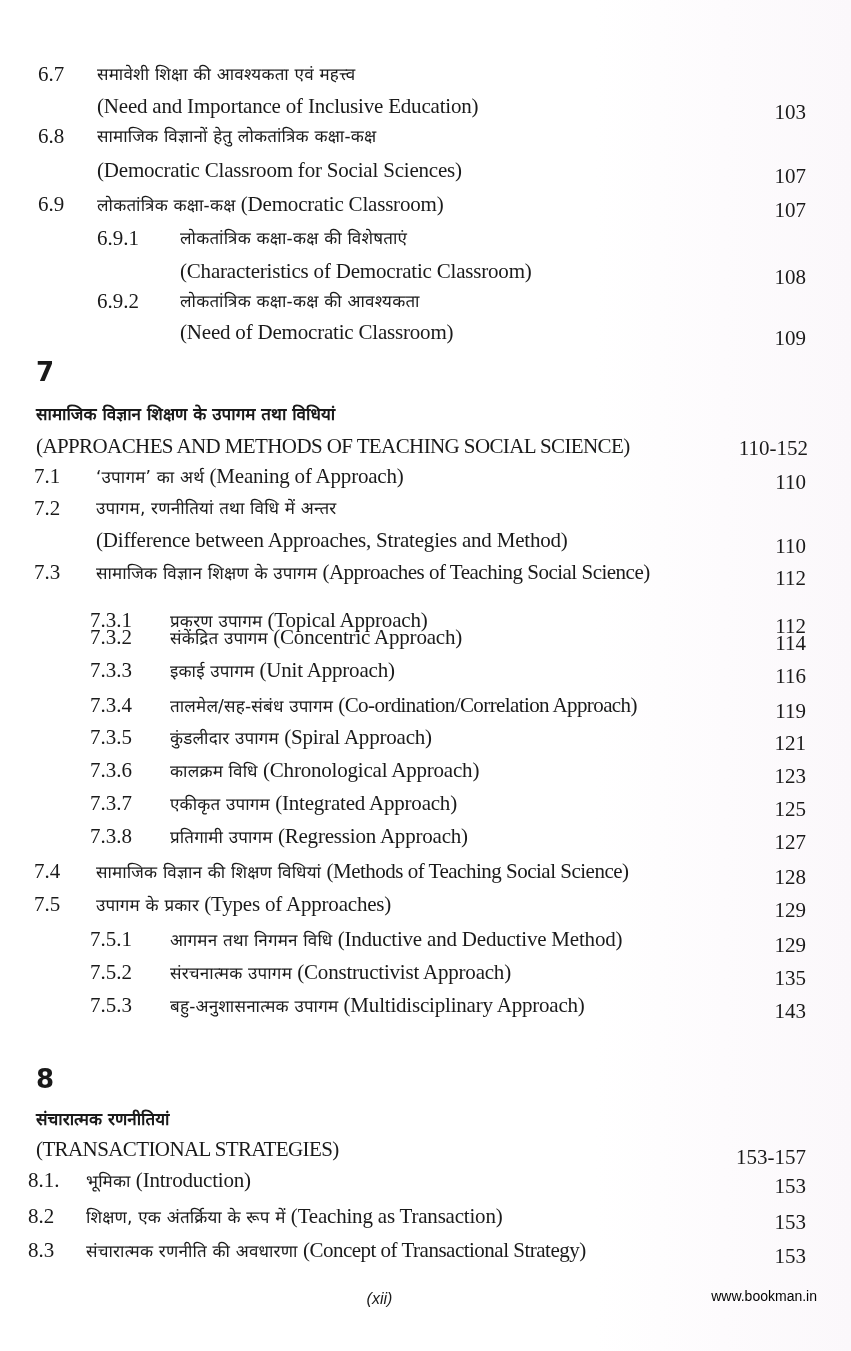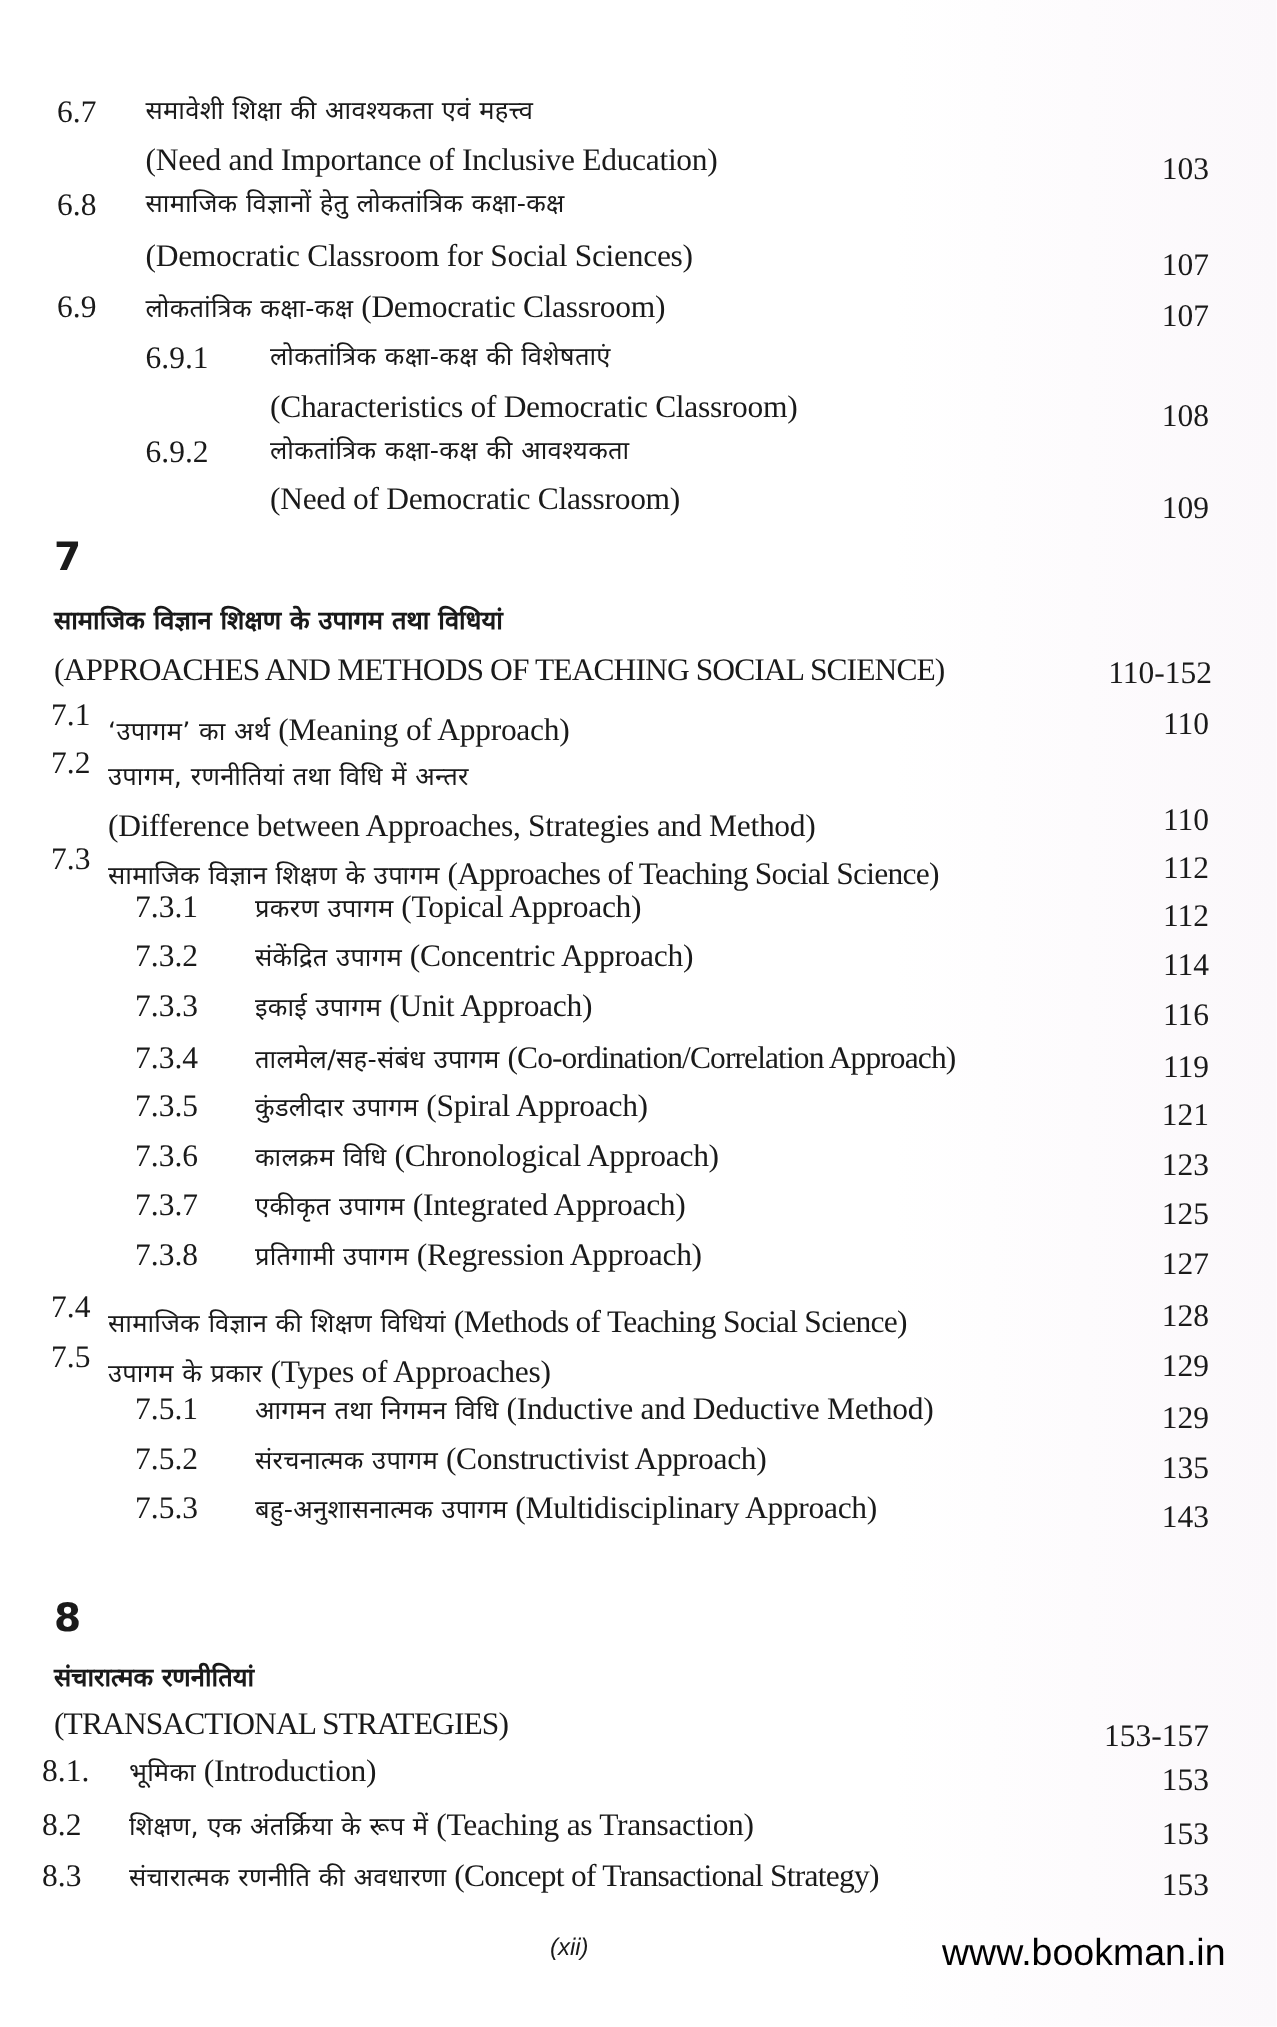--- a/index.html
+++ b/index.html
@@ -81,32 +81,32 @@
       text-align: center;
       font-style: italic;
       font-size: 16px;
       font-family: "Liberation Sans", sans-serif;
     }
     .footer-site {
       position: absolute;
       top: 1288px;
       right: 34px;
       font-family: "Liberation Sans", sans-serif;
-      font-size: 25px;
+      font-size: 14px;
       color: #000;
     }
     
     .l1num { left: 38px; }
     .l1txt { left: 97px; }
     .l2num { left: 97px; }
     .l2txt { left: 180px; }
     .l3num { left: 90px; }
     .l3txt { left: 170px; }
     .c7num { left: 34px; }
-    .c7txt { left: 72px; margin-top: 10px; }
+    .c7txt { left: 96px; }
   </style>
 </head>
 <body>
 
 <div class="page">
 
   <div class="row" style="top:58px">
     <span class="num l1num">6.7</span>
     <span class="text l1txt hi">समावेशी शिक्षा की आवश्यकता एवं महत्त्व</span>
   </div>
@@ -178,21 +178,21 @@
 
   <div class="row" style="top:556px">
     <span class="num c7num">7.3</span>
     <span class="text c7txt">
       <span class="hi">सामाजिक विज्ञान शिक्षण के उपागम</span>
       <span class="en" style="letter-spacing:-0.5px">(Approaches of Teaching Social Science)</span>
     </span>
     <span class="pg">112</span>
   </div>
 
-  <div class="row" style="top:588px">
+  <div class="row" style="top:604px">
     <span class="num l3num">7.3.1</span>
     <span class="text l3txt">
       <span class="hi">प्रकरण उपागम</span>
       <span class="en">(Topical Approach)</span>
     </span>
     <span class="pg">112</span>
   </div>
 
   <div class="row" style="top:621px">
     <span class="num l3num">7.3.2</span>

